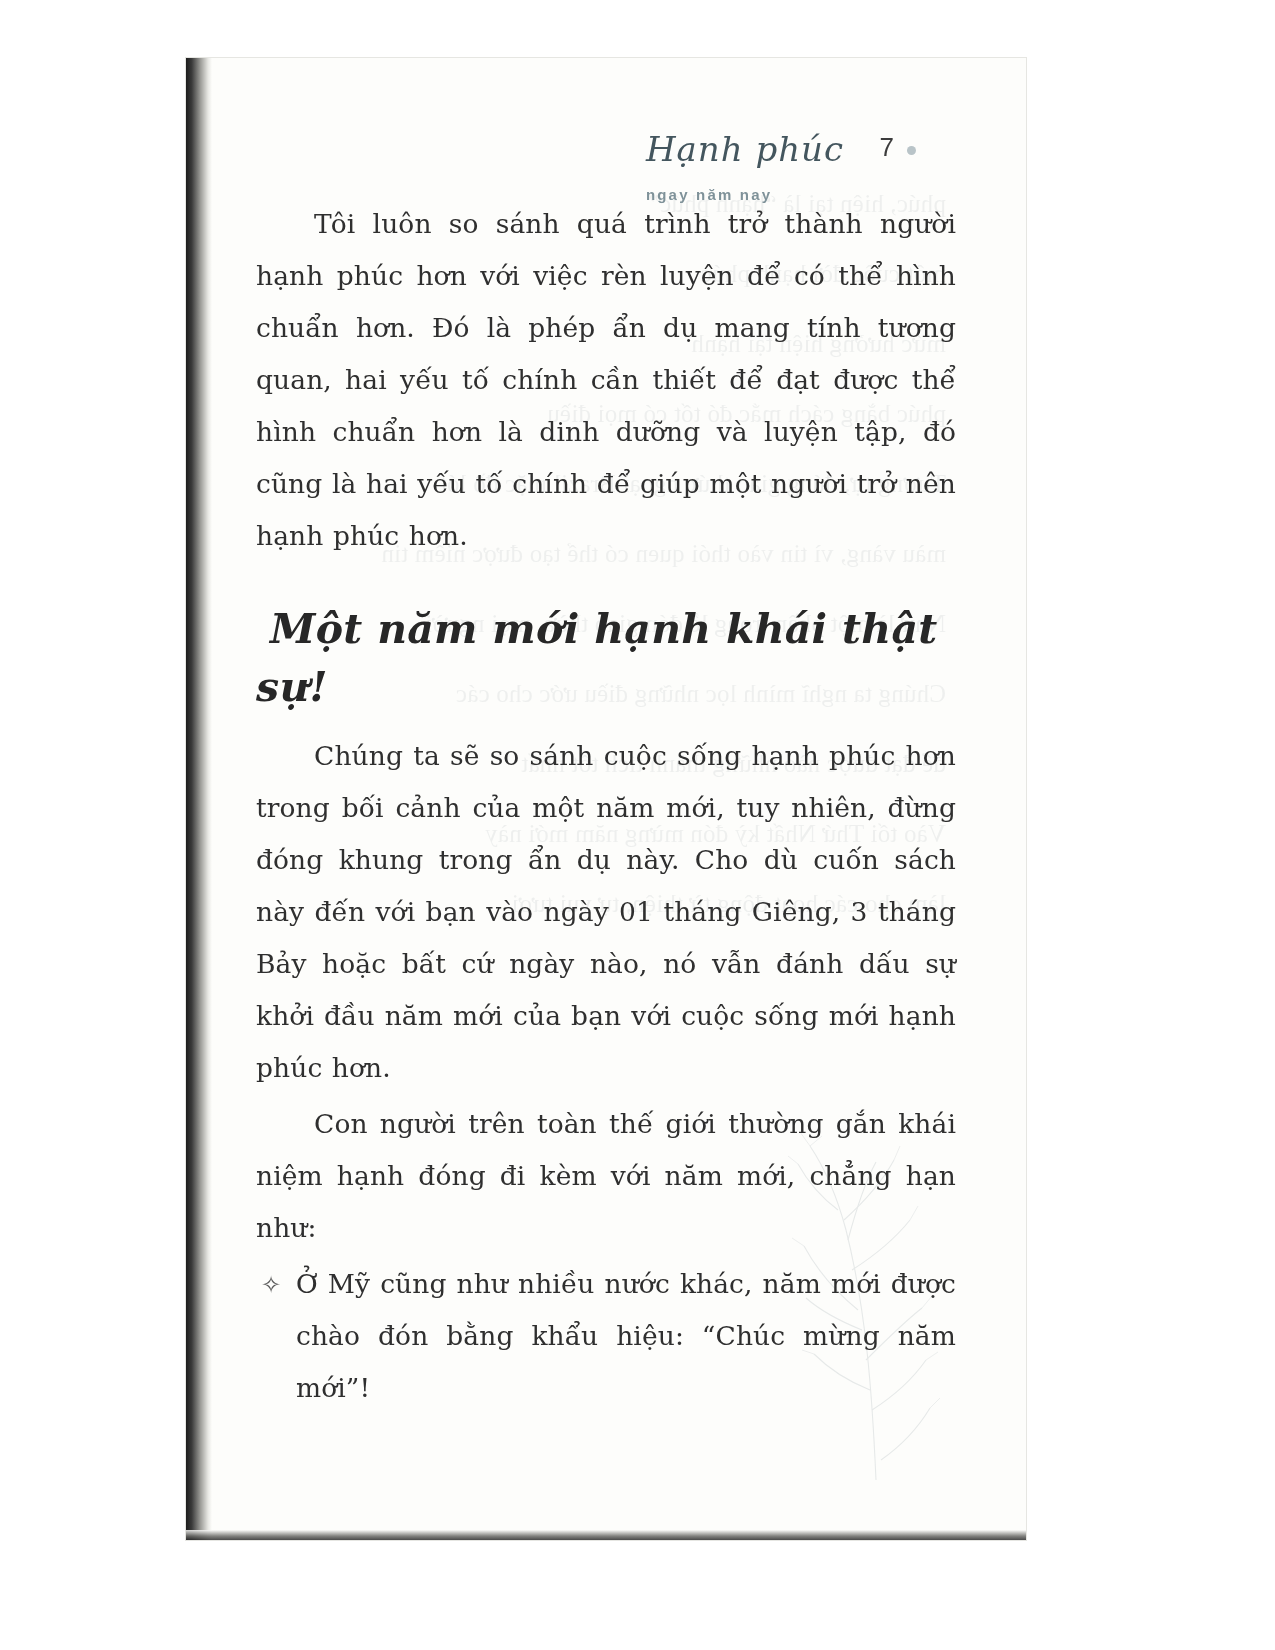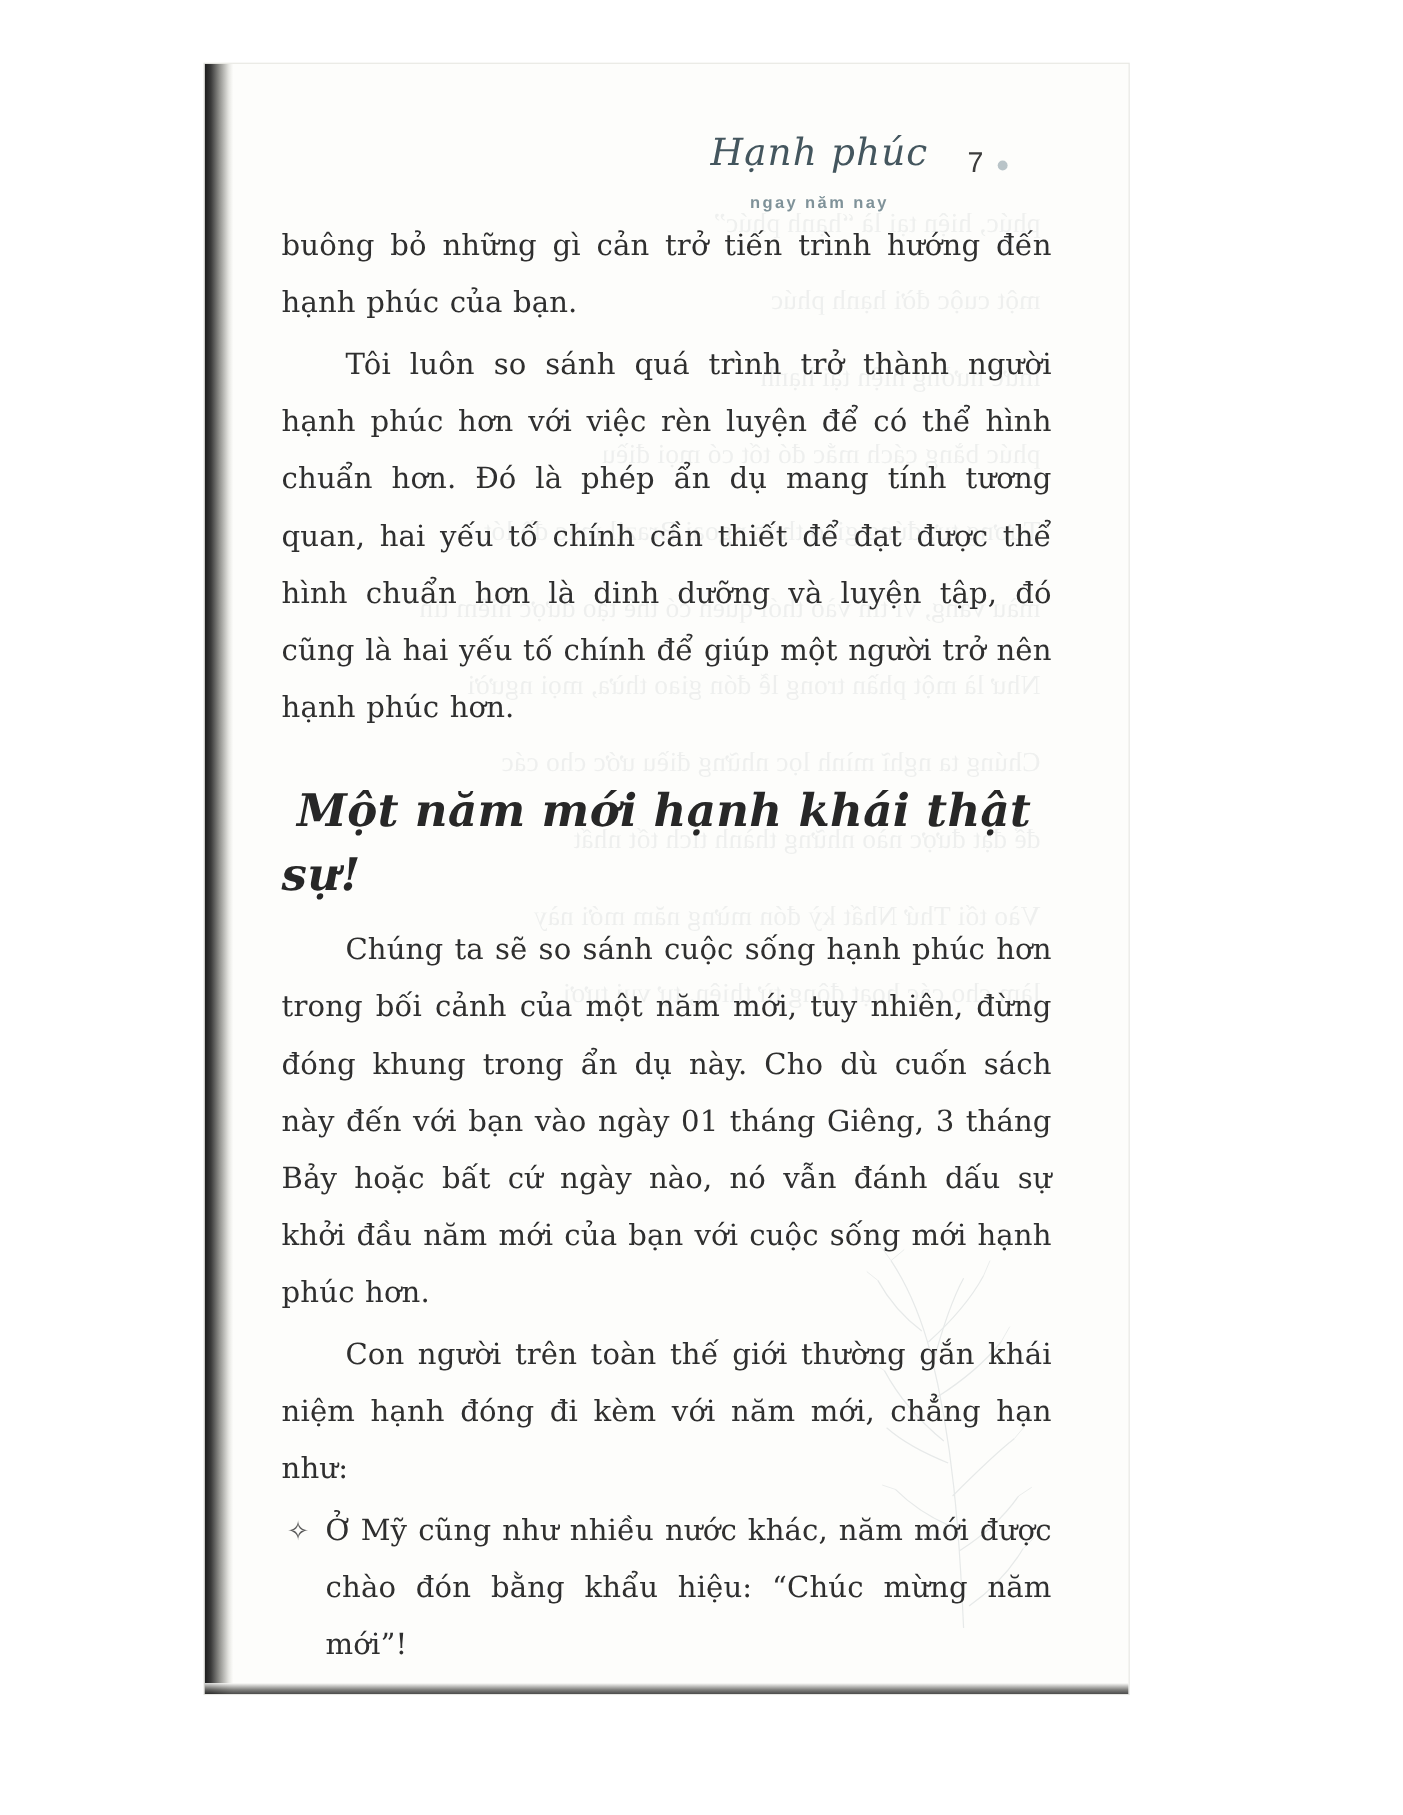--- a/index.html
+++ b/index.html
@@ -89,22 +89,22 @@
     width: 700px;
   }
 
   .header-row {
     position: relative;
     height: 80px;
   }
   .logo {
     position: absolute;
     right: 112px;
-    top: 4px;
-    text-align: center;
+    top: 14px;
+    text-align: left;
     color: #4f6168;
   }
   .logo .logo-main {
     font-family: "DejaVu Serif", serif;
     font-style: italic;
     font-size: 34px;
     letter-spacing: 1px;
     line-height: 34px;
     color: #44565e;
     white-space: nowrap;
@@ -240,21 +240,20 @@
 
       <div class="header-row">
         <div class="logo">
           <div class="logo-main">Hạnh phúc</div>
           <div class="logo-sub">ngay năm nay</div>
         </div>
         <div class="folio">7</div>
         <div class="folio-dot"></div>
       </div>
 
-      <p class="body noindent">buông bỏ những gì cản trở tiến trình hướng đến hạnh phúc của bạn.</p>
       <p class="body">Tôi luôn so sánh quá trình trở thành người hạnh phúc hơn với việc rèn luyện để có thể hình chuẩn hơn. Đó là phép ẩn dụ mang tính tương quan, hai yếu tố chính cần thiết để đạt được thể hình chuẩn hơn là dinh dưỡng và luyện tập, đó cũng là hai yếu tố chính để giúp một người trở nên hạnh phúc hơn.</p>
 
       <h2 class="section-title">Một năm mới hạnh khái thật sự!</h2>
 
       <p class="body">Chúng ta sẽ so sánh cuộc sống hạnh phúc hơn trong bối cảnh của một năm mới, tuy nhiên, đừng đóng khung trong ẩn dụ này. Cho dù cuốn sách này đến với bạn vào ngày 01 tháng Giêng, 3 tháng Bảy hoặc bất cứ ngày nào, nó vẫn đánh dấu sự khởi đầu năm mới của bạn với cuộc sống mới hạnh phúc hơn.</p>
       <p class="body">Con người trên toàn thế giới thường gắn khái niệm hạnh đóng đi kèm với năm mới, chẳng hạn như:</p>
 
       <div class="bullet">
         <span class="diamond">✧</span>
         <span class="bullet-text">Ở Mỹ cũng như nhiều nước khác, năm mới được chào đón bằng khẩu hiệu: “Chúc mừng năm mới”!</span>

